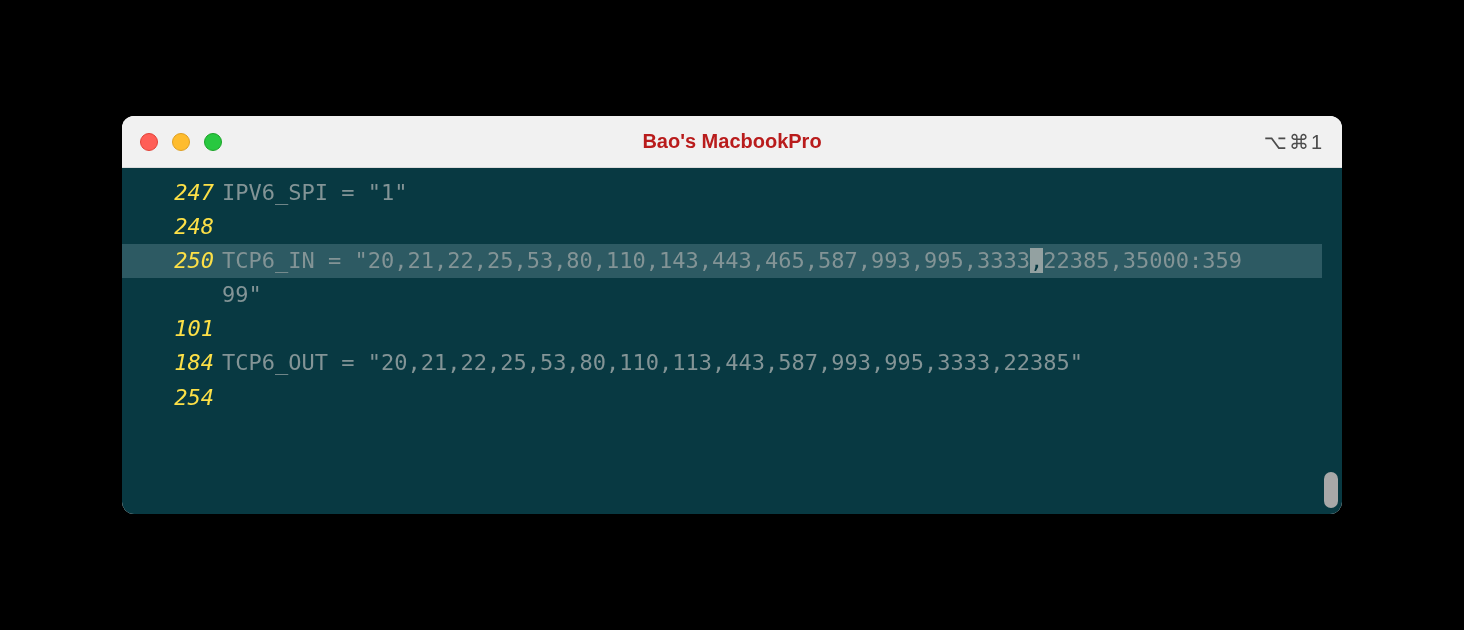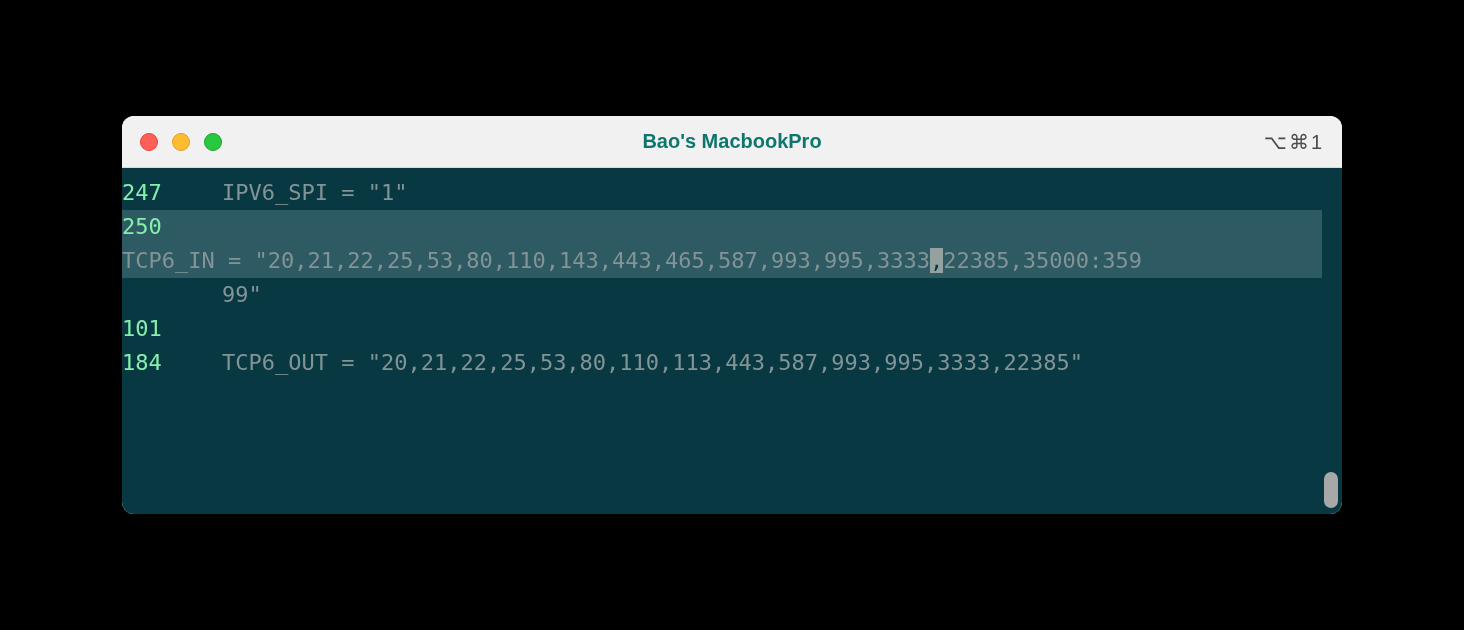--- a/index.html
+++ b/index.html
@@ -47,21 +47,21 @@
     }
     .tl-close { background: #ff5f57; border: 1px solid #e24238; }
     .tl-min { background: #febc2e; border: 1px solid #dfa023; }
     .tl-max { background: #28c840; border: 1px solid #1ba428; }
     .title {
       position: absolute;
       left: 0; right: 0;
       text-align: center;
       font-size: 20px;
       font-weight: 600;
-      color: #0f766e;
+      color: #b91c1c;
       pointer-events: none;
     }
     .shortcut {
       position: absolute;
       right: 18px;
       font-size: 20px;
       color: #4d4d4d;
       letter-spacing: 2px;
       font-family: -apple-system, "Helvetica Neue", Arial, sans-serif;
     }
@@ -75,31 +75,32 @@
       overflow: hidden;
       position: relative;
       padding-top: 8px;
     }
     .line {
       display: flex;
       white-space: pre;
     }
     .gutter {
       width: 100px;
+      text-align: right;
       padding-right: 8px;
-      color: #86efac;
+      color: #fde047;
       flex-shrink: 0;
+      font-style: italic;
     }
     .code {
       flex: 1;
       overflow: hidden;
     }
     .hl {
       background: #2d5a63;
-      flex-direction: column;
     }
     .cursor {
       background: #93a1a1;
       color: #083942;
     }
     .scrollbar {
       position: absolute;
       right: 4px;
       bottom: 6px;
       width: 14px;
@@ -128,33 +129,41 @@
     <div class="title">Bao's MacbookPro</div>
     <div class="shortcut">⌥⌘1</div>
   </div>
   <div class="terminal">
     <div class="terminal-inner">
       <div class="content-area">
         <div class="line">
           <div class="gutter">247</div>
           <div class="code">IPV6_SPI = "1"</div>
         </div>
+        <div class="line">
+          <div class="gutter">248</div>
+          <div class="code"></div>
+        </div>
         <div class="line hl">
           <div class="gutter">250</div>
           <div class="code"><span>TCP6_IN = "20,21,22,25,53,80,110,143,443,465,587,993,995,3333</span><span class="cursor">,</span><span>22385,35000:359</span></div>
         </div>
         <div class="line">
           <div class="gutter"></div>
           <div class="code">99"</div>
         </div>
         <div class="line">
           <div class="gutter">101</div>
           <div class="code"></div>
         </div>
         <div class="line">
           <div class="gutter">184</div>
           <div class="code">TCP6_OUT = "20,21,22,25,53,80,110,113,443,587,993,995,3333,22385"</div>
         </div>
+        <div class="line">
+          <div class="gutter">254</div>
+          <div class="code"></div>
+        </div>
       </div>
       <div class="scrollbar"></div>
     </div>
   </div>
 </div>
 
 </body></html>

